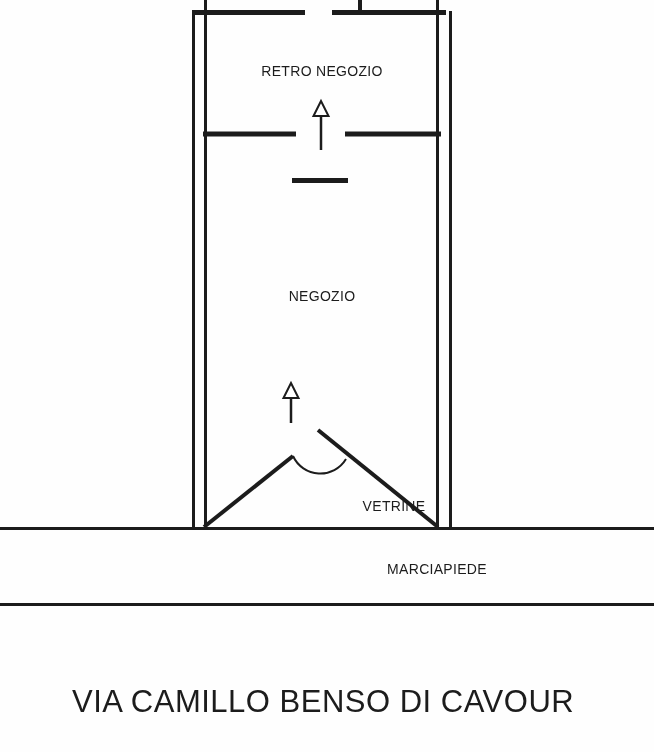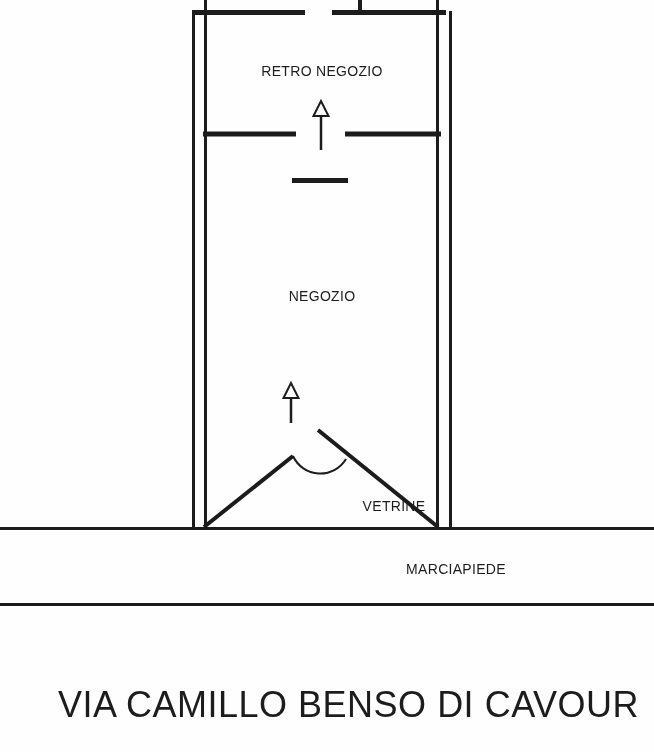--- a/index.html
+++ b/index.html
@@ -23,24 +23,24 @@
   .label {
     position: absolute;
     color: #1c1c1c;
     font-size: 14px;
     letter-spacing: 0.3px;
     white-space: nowrap;
     transform: translate(-50%, -50%);
   }
   .street-label {
     position: absolute;
-    left: 58px;
+    left: 72px;
     top: 684px;
     color: #1c1c1c;
-    font-size: 36px;
+    font-size: 31px;
     letter-spacing: 0.5px;
     white-space: nowrap;
     transform: none;
   }
 </style>
 </head>
 <body>
 
 <div class="page">
 
@@ -85,17 +85,17 @@
       <polygon points="291,383 283.5,398 298.5,398" fill="#ffffff" stroke-width="2"></polygon>
     </g>
   </svg>
 
   <div class="label" style="left:322px; top:71px;">RETRO NEGOZIO</div>
 
   <div class="label" style="left:322px; top:296px;">NEGOZIO</div>
 
   <div class="label" style="left:353px; top:506px;margin-left:41px;">VETRINE</div>
 
-  <div class="label" style="left:456px; top:569px;">MARCIAPIEDE</div>
+  <div class="label" style="left:437px; top:569px;">MARCIAPIEDE</div>
 
   <div class="street-label">VIA CAMILLO BENSO DI CAVOUR</div>
 
 </div>
 
 </body></html>

